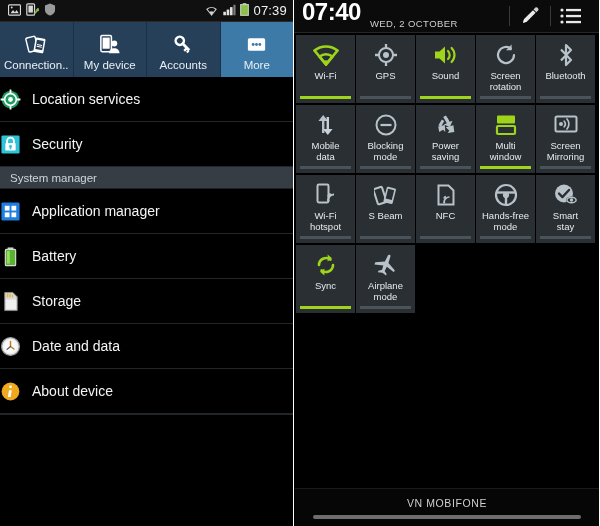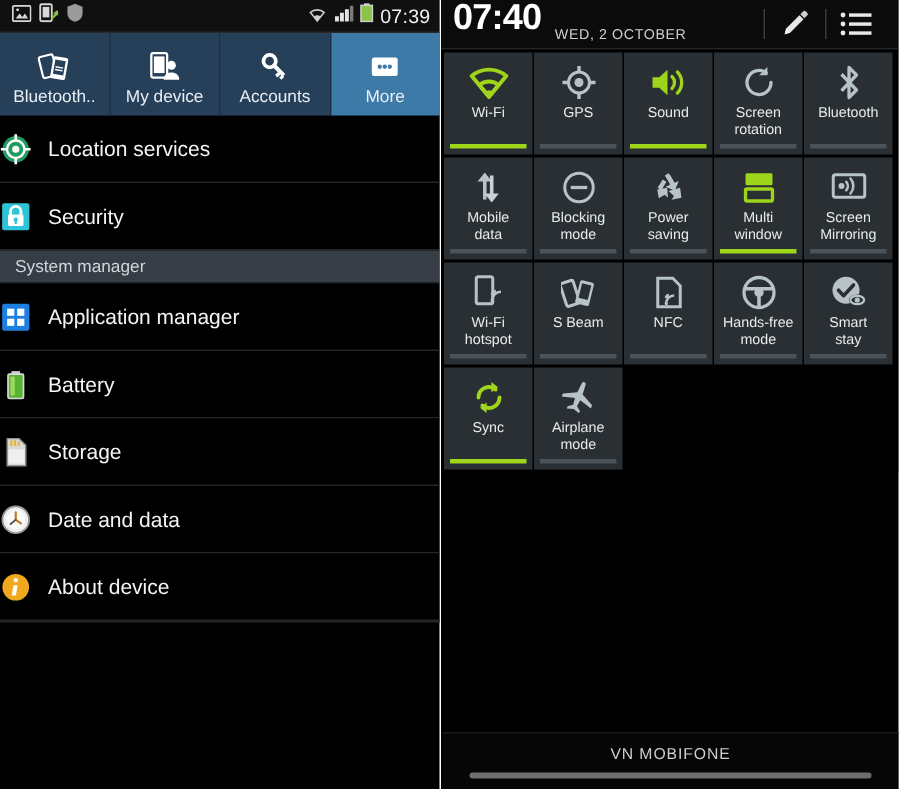--- a/index.html
+++ b/index.html
@@ -169,21 +169,21 @@
               <g transform="rotate(-14 12 12)">
                 <rect x="2.5" y="3" width="10" height="15" rx="1.4" fill="none" stroke="#fff" stroke-width="1.5"></rect>
               </g>
               <g transform="rotate(10 14 12)">
                 <rect x="10" y="5" width="10.5" height="15.5" rx="1.4" fill="#fff"></rect>
                 <rect x="11.6" y="7.3" width="7.3" height="10" fill="#27405a"></rect>
                 <path d="M12.6 12.3h5.3M12.6 14.2h5.3" stroke="#fff" stroke-width="1"></path>
               </g>
             </svg>
         </span>
-        <span class="tab-label">Bluetooth..</span>
+        <span class="tab-label">Connection..</span>
       </div>
       <div class="tab">
         <span class="tab-icon">
           <svg width="23" height="23" viewBox="0 0 24 24">
               <rect x="3" y="2.5" width="11" height="17" rx="1.4" fill="none" stroke="#fff" stroke-width="1.6"></rect>
               <rect x="4.8" y="4.8" width="7.4" height="11.6" fill="#fff"></rect>
               <circle cx="17" cy="11" r="3.1" fill="#fff"></circle>
               <path d="M11.6 21c0-3.2 2.4-5 5.4-5s5.4 1.8 5.4 5z" fill="#fff"></path>
             </svg>
         </span>

